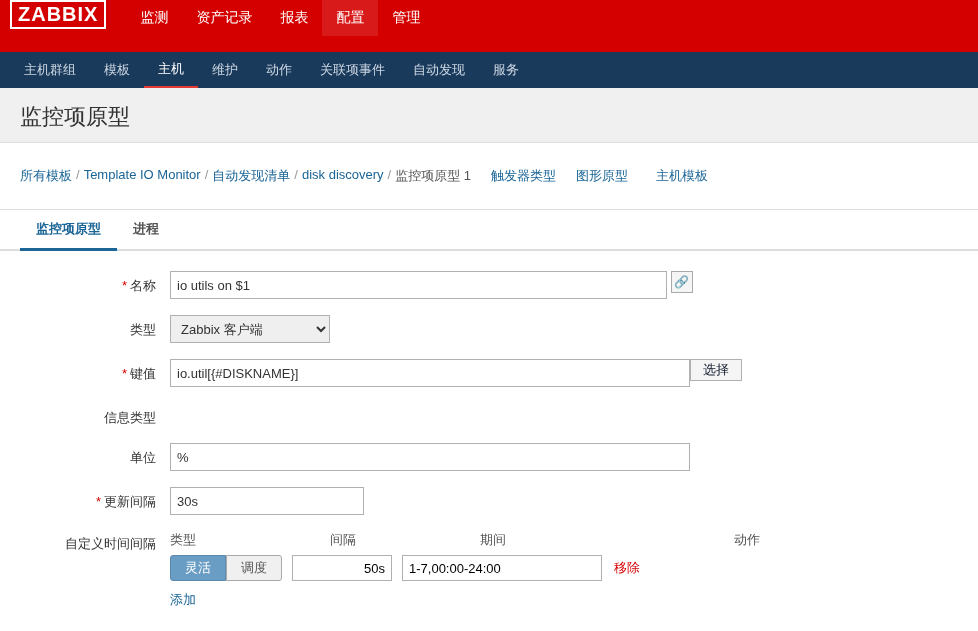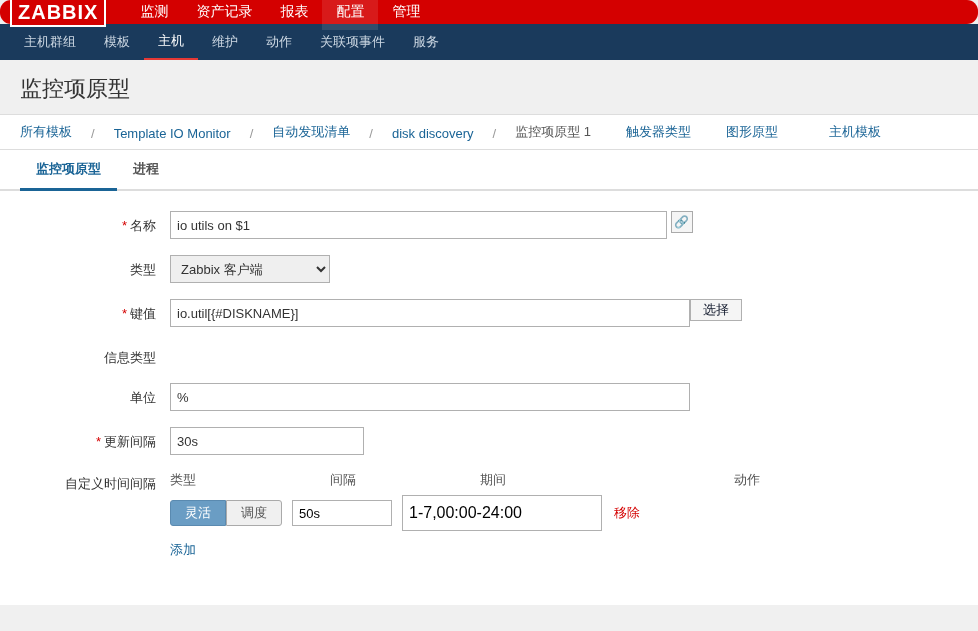--- a/index.html
+++ b/index.html
@@ -2,24 +2,23 @@
 <html><head>
   <meta charset="utf-8">
   <style>
     * { margin: 0; padding: 0; box-sizing: border-box; }
     body { font-family: Arial, sans-serif; font-size: 13px; background: #f0f0f0; color: #333; width: 978px; }
 
     
     .top-nav {
       background: #d40000;
       display: flex;
-      align-items: center;
-      height: 24px;
+      align-items: flex-start;
+      height: 52px;
       padding: 0 10px;
-      border-radius: 11px;
     }
     .logo {
       background: #d40000;
       color: white;
       font-weight: bold;
       font-size: 20px;
       border: 2px solid white;
       padding: 1px 6px;
       margin-right: 20px;
       letter-spacing: 1px;
@@ -72,25 +71,25 @@
     }
     .page-title {
       font-size: 22px;
       font-weight: normal;
       color: #333;
     }
 
     
     .breadcrumb-bar {
       background: white;
-      padding: 8px 20px;
+      padding: 24px 20px;
       border-bottom: 1px solid #ddd;
       display: flex;
-      align-items: flex-end;
-      gap: 19px;
+      align-items: flex-start;
+      gap: 4px;
       font-size: 13px;
     }
     .breadcrumb-link {
       color: #1a6496;
       cursor: pointer;
       text-decoration: none;
     }
     .breadcrumb-sep { color: #999; }
     .breadcrumb-current {
       color: #555;
@@ -217,27 +216,28 @@
     .toggle-btn.off {
       background: #f0f0f0;
       color: #555;
     }
     .interval-input {
       width: 100px;
       height: 26px;
       border: 1px solid #b0b0b0;
       padding: 3px 6px;
       font-size: 13px;
+      text-align: right;
     }
     .period-input {
       width: 200px;
-      height: 36px;
+      height: 26px;
       border: 1px solid #b0b0b0;
       padding: 3px 6px;
-      font-size: 16px;
+      font-size: 13px;
     }
     .remove-link {
       color: #d40000;
       cursor: pointer;
       font-size: 13px;
       padding-left: 8px;
     }
     .add-link {
       color: #1a6496;
       cursor: pointer;
@@ -288,40 +288,41 @@
   </div>
 </div>
 
 <div class="second-nav">
   <div class="second-nav-item">主机群组</div>
   <div class="second-nav-item">模板</div>
   <div class="second-nav-item active">主机</div>
   <div class="second-nav-item">维护</div>
   <div class="second-nav-item">动作</div>
   <div class="second-nav-item">关联项事件</div>
+  <div class="second-nav-item">自动发现</div>
   <div class="second-nav-item">服务</div>
 </div>
 
 <div class="page-title-bar">
   <h1 class="page-title">监控项原型</h1>
 </div>
 
 <div class="breadcrumb-bar">
   <a class="breadcrumb-link">所有模板</a>
   <span class="breadcrumb-sep">/</span>
   <a class="breadcrumb-link">Template IO Monitor</a>
   <span class="breadcrumb-sep">/</span>
   <a class="breadcrumb-link">自动发现清单</a>
   <span class="breadcrumb-sep">/</span>
   <a class="breadcrumb-link">disk discovery</a>
   <span class="breadcrumb-sep">/</span>
   <span class="breadcrumb-current">监控项原型 1</span>
   <span style="margin-left:16px; color:#1a6496; cursor:pointer;">触发器类型</span>
   <span style="margin-left:16px; color:#1a6496; cursor:pointer;">图形原型</span>
-  <span style="margin-left:32px; color:#1a6496; cursor:pointer;">主机模板</span>
+  <span style="margin-left:24px; color:#1a6496; cursor:pointer;">主机模板</span>
 </div>
 
 <div class="tab-bar">
   <div class="tab-item active">监控项原型</div>
   <div class="tab-item">进程</div>
 </div>
 
 <div class="form-area">
 
   <div class="form-row">

